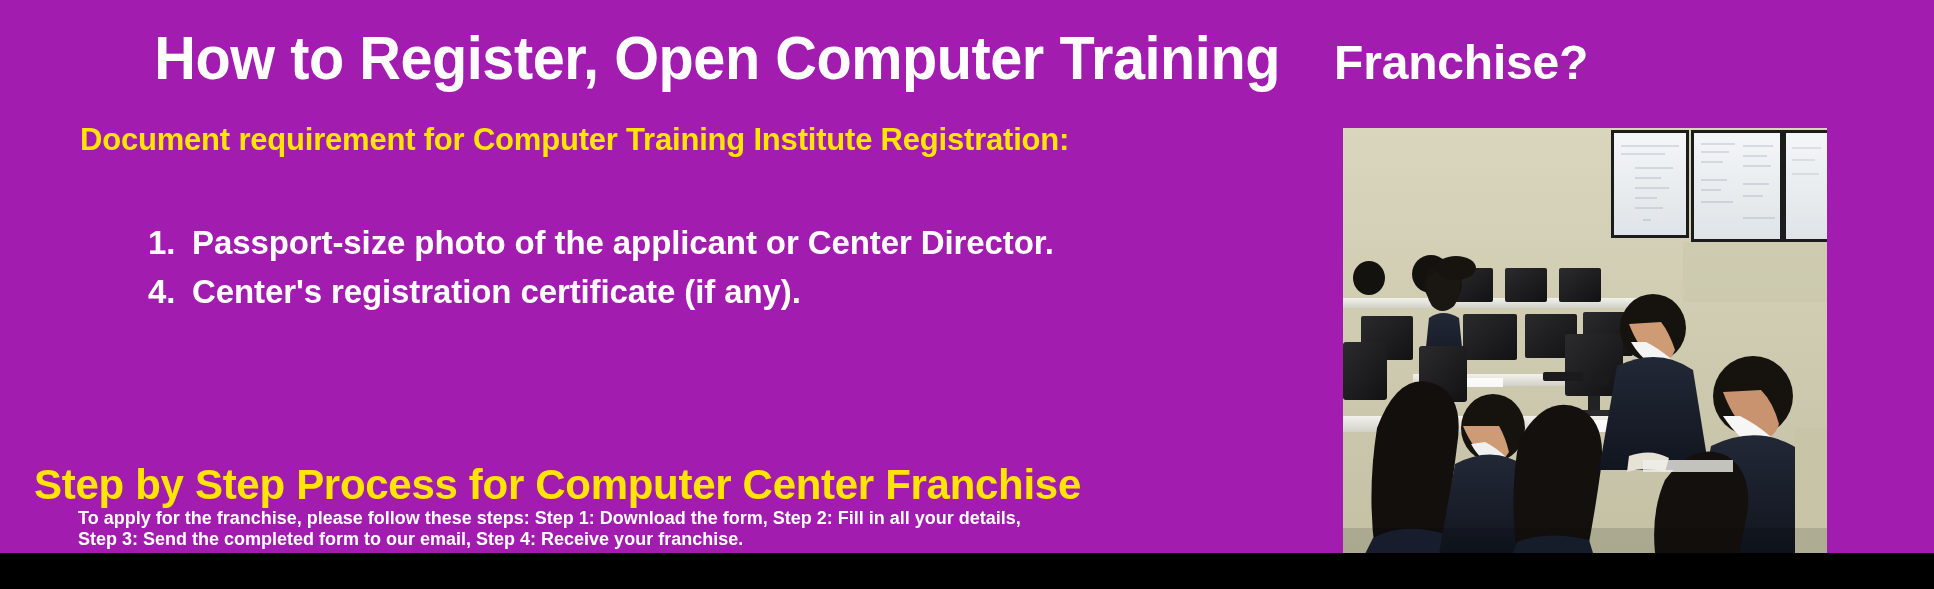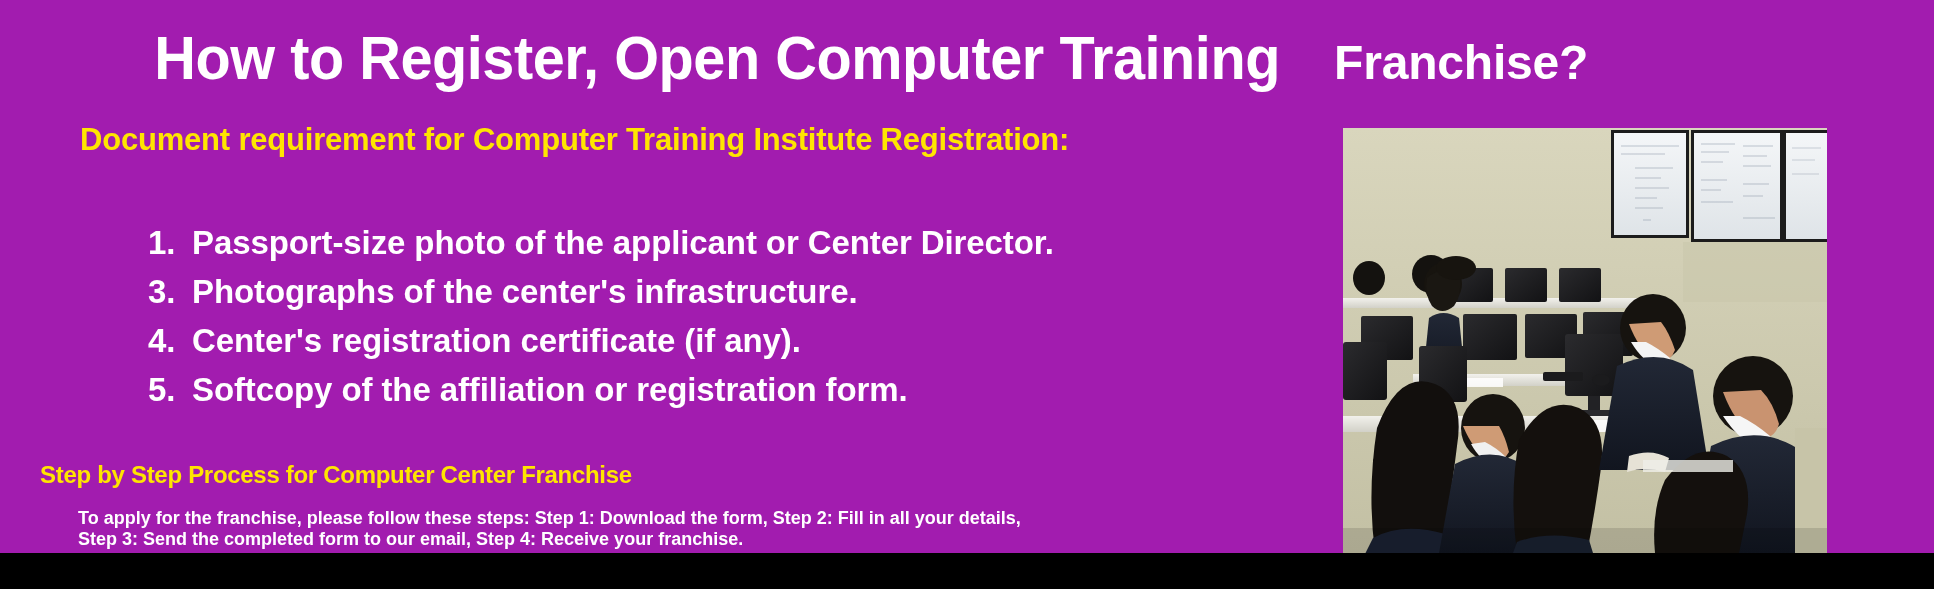--- a/index.html
+++ b/index.html
@@ -78,24 +78,24 @@
     margin-left: 20px;
   }
   #req-list li .num {
     display: inline-block;
     min-width: 44px;
   }
 
   
   #step-heading {
     position: absolute;
-    left: 40px;
+    left: 34px;
     top: 461px;
     color: #ffe500;
-    font-size: 24px;
+    font-size: 42px;
     font-weight: bold;
     letter-spacing: -0.3px;
     white-space: nowrap;
   }
 
   
   #step-paragraph {
     position: absolute;
     left: 78px;
     top: 508px;
@@ -127,27 +127,21 @@
     <span class="title-main">How to Register, Open Computer Training</span><span class="title-suffix">Franchise?</span>
   </div>
 
   <div id="doc-req-heading">Document requirement for Computer Training Institute Registration:</div>
 
   <ul id="req-list">
     <li>
       <span class="num">1.</span><span>Passport-size photo of the applicant or Center Director.</span>
     </li>
     <li>
-      <span class="num">3.</span><span>Photographs of the center's infrastructure.</span>
-    </li>
-    <li>
       <span class="num">4.</span><span>Center's registration certificate (if any).</span>
-    </li>
-    <li>
-      <span class="num">5.</span><span>Softcopy of the affiliation or registration form.</span>
     </li>
   </ul>
 
   <div id="step-heading">Step by Step Process for Computer Center Franchise</div>
 
   <div id="step-paragraph">To apply for the franchise, please follow these steps: Step 1: Download the form, Step 2: Fill in all your details, Step 3: Send the completed form to our email, Step 4: Receive your franchise.</div>
 
   <div id="photo">
     <svg width="484" height="425" viewBox="0 0 484 425">
       <defs>

